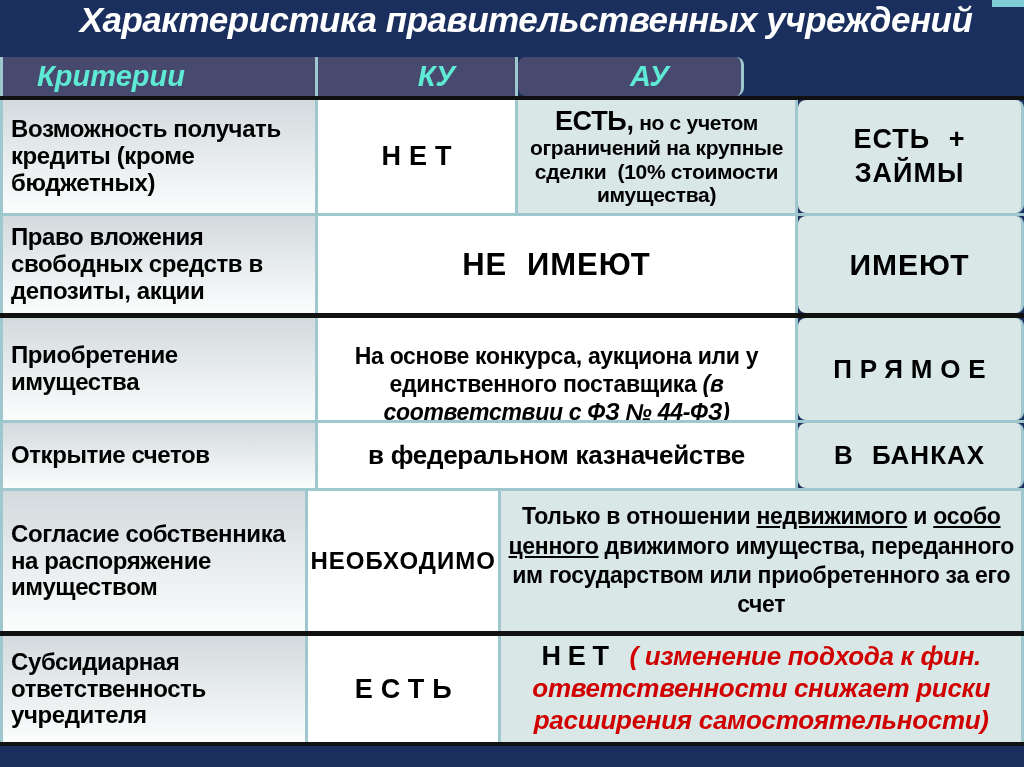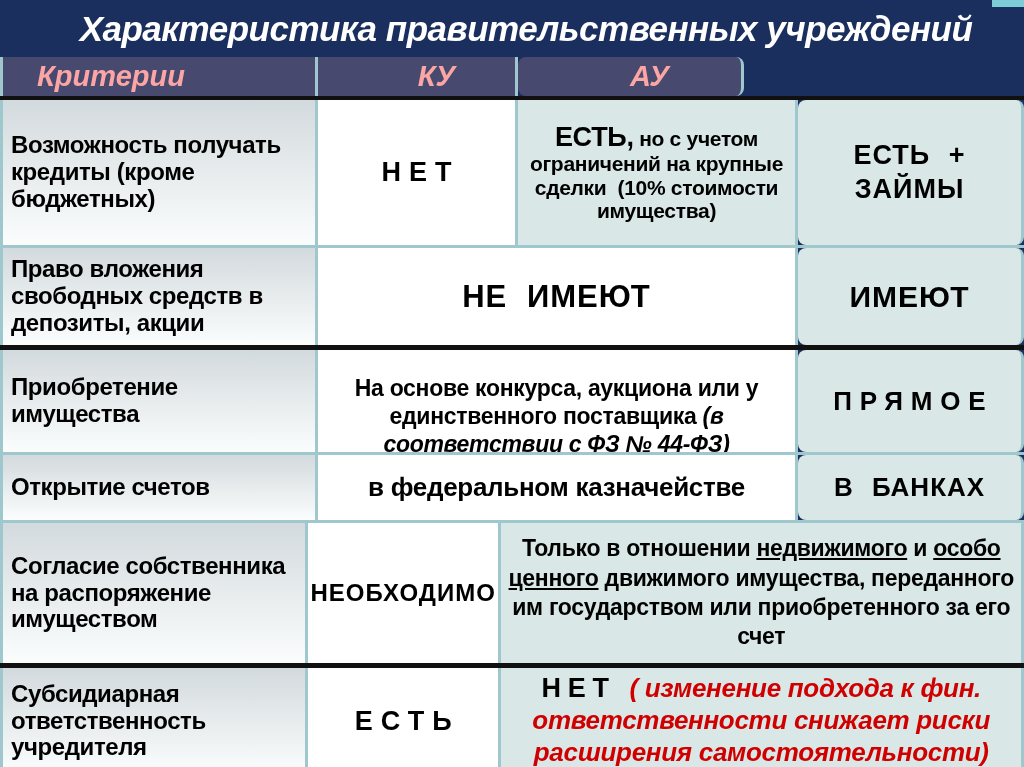--- a/index.html
+++ b/index.html
@@ -9,21 +9,21 @@
     background:#1b2f5e;
     font-family:"Liberation Sans", sans-serif;
     overflow:hidden;
     box-sizing:border-box;
   }
   .corner-accent{
     position:absolute;top:0;right:0;width:32px;height:7px;
     background:#7ecdd6;z-index:5;
   }
   .title-bar{
-    height:57px;display:flex;align-items:center;justify-content:center;
+    height:57px;display:flex;align-items:flex-start;justify-content:center;
     background:#1b2f5e;
     margin-left:28px;
   }
   .title-bar .t{
     color:#ffffff;font-size:35px;font-weight:bold;font-style:italic;
     letter-spacing:-0.5px;white-space:nowrap;
   }
   .tbl{width:1024px;}
   .row{display:flex;box-sizing:border-box;}
   .cell{
@@ -34,21 +34,21 @@
   }
   .cell.first{border-left:3px solid #9fc8ce;}
   
   .c1{width:318px;} .c2{width:200px;} .c3{width:280px;} .c4{width:226px;border-radius:8px;}
   .c23{width:480px;} .c34{width:540px;}
   
   .hdr{height:43px;border-bottom:4px solid #101010;}
   .hdr .cell{background:#474a6e;align-items:center;padding-left:40px;}
   .hdr .cell.c1{align-items:flex-start;padding-left:34px;}
   .hdr .h{
-    color:#fca5a5;font-size:29px;font-weight:bold;font-style:italic;
+    color:#5eead4;font-size:29px;font-weight:bold;font-style:italic;
   }
   
   .sep-teal{border-bottom:3px solid #9fc8ce;}
   .sep-black{border-bottom:5px solid #111111;}
   .sep-black-thin{border-bottom:4px solid #111111;}
   
   .bg-crit{background:linear-gradient(#d3dadd,#fbfdfd);}
   .bg-white{background:#ffffff;}
   .bg-teal{background:#d9e7e7;}
   
@@ -95,21 +95,21 @@
         <span class="h">Критерии</span>
       </div>
       <div class="cell c2">
         <span class="h">КУ</span>
       </div>
       <div class="cell c4">
         <span class="h">АУ</span>
       </div>
     </div>
 
-    <div class="row sep-teal" style="height:148px">
+    <div class="row sep-teal" style="height:116px">
       <div class="cell c1 first bg-crit">
         <span class="crit">Возможность получать кредиты (кроме бюджетных)</span>
       </div>
       <div class="cell c2 bg-white">
         <span class="val">НЕТ</span>
       </div>
       <div class="cell c3 bg-teal">
         <div class="mixed small-rest"><span class="lead-big">ЕСТЬ,</span><span> но с учетом ограничений на крупные сделки  (10% стоимости имущества)</span></div>
       </div>
       <div class="cell c4 bg-teal">

